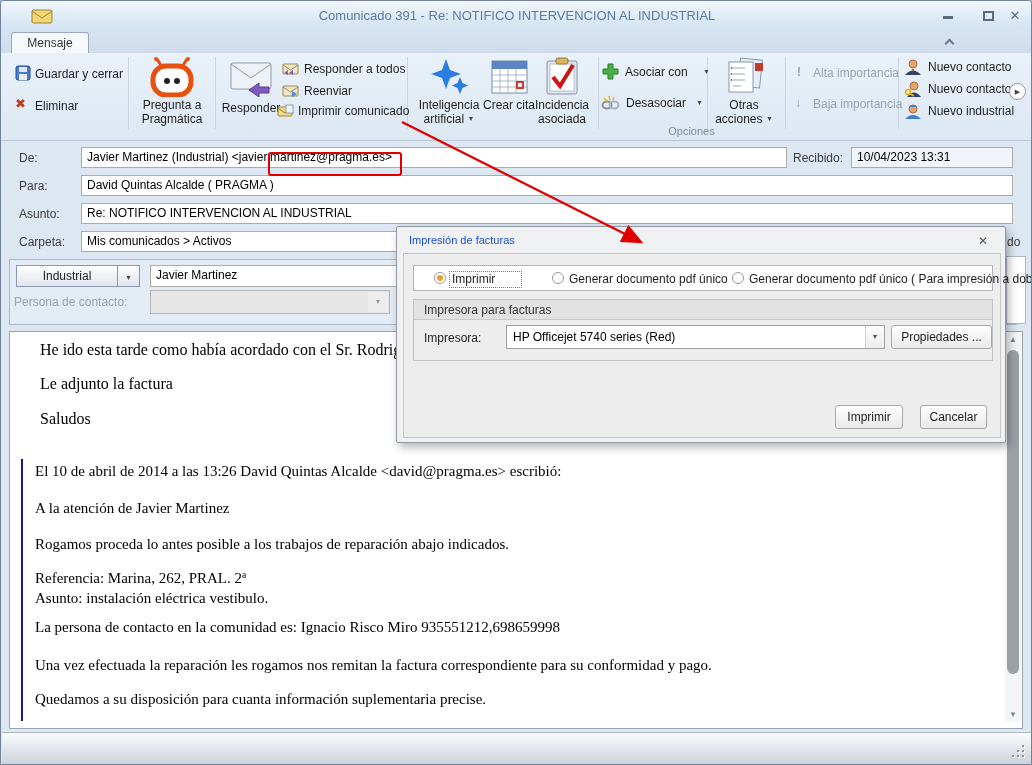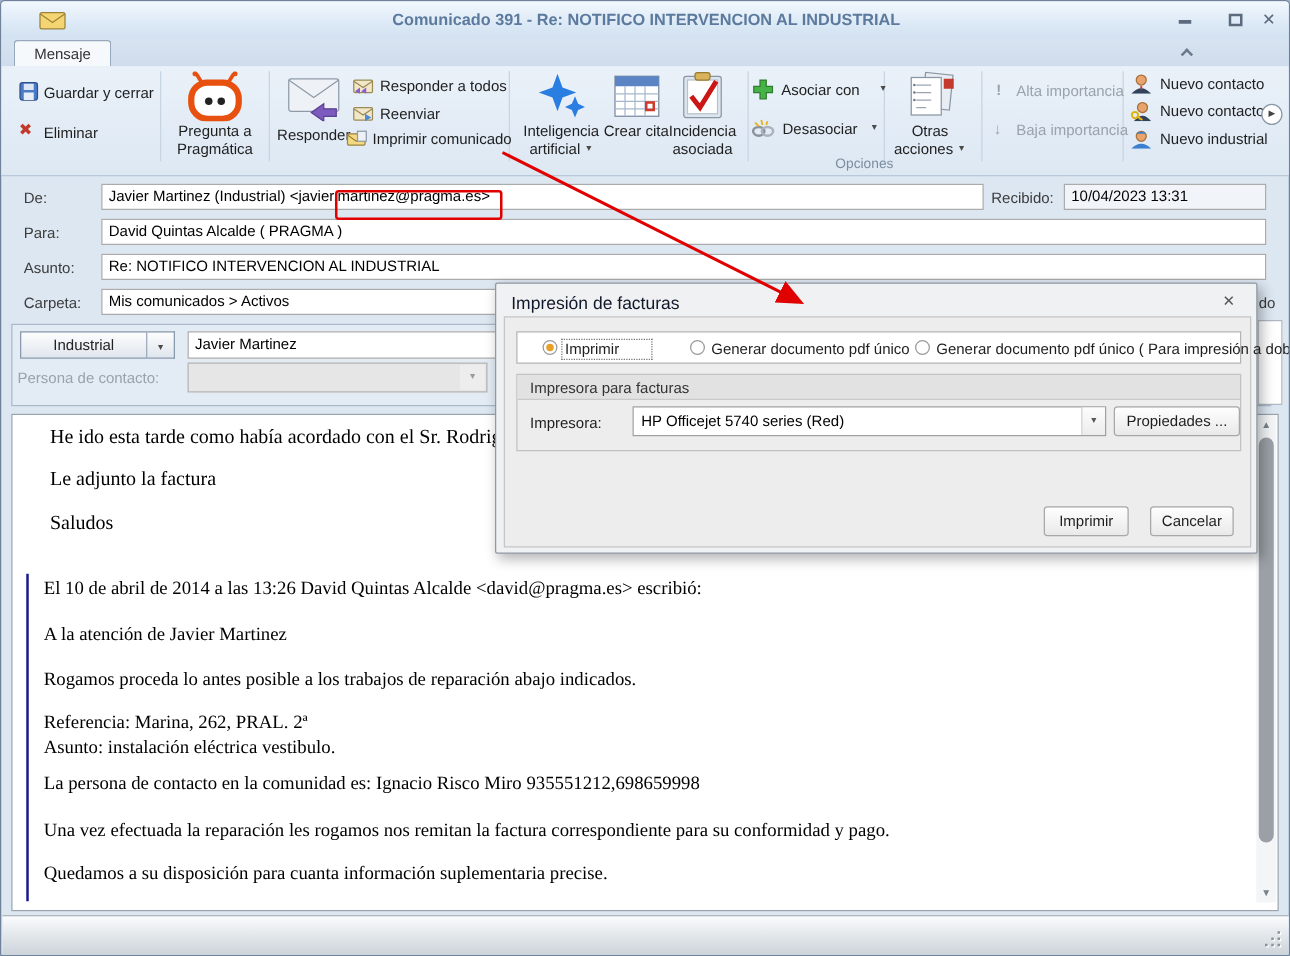--- a/index.html
+++ b/index.html
@@ -3,21 +3,21 @@
 <meta charset="utf-8">
 <style>
   html,body{margin:0;padding:0;background:#9fb1c4;}
   *{box-sizing:border-box;}
   body{font-family:"Liberation Sans","DejaVu Sans",sans-serif;font-size:12px;color:#2b2b2b;}
   .ab{position:absolute;}
   #window{position:relative;width:1032px;height:765px;background:#dce7f2;border:1px solid #70829a;border-radius:4px 4px 2px 2px;overflow:hidden;}
 
   
   .titlebar{left:0;top:0;width:1032px;height:30px;background:linear-gradient(#f2f8fd,#dce9f6 60%,#d2e2f1);}
-  .title-text{width:100%;top:7px;text-align:center;color:#5b7a9e;font-size:13px;font-weight:bold;}
+  .title-text{width:100%;top:7px;text-align:center;color:#5b7a9e;font-size:13px;}
   .winbtn{top:7px;width:22px;height:16px;text-align:center;color:#5b6b7d;cursor:default;}
   .minbar{display:inline-block;width:10px;height:3px;background:#5b6b7d;margin-top:8px;}
   .maxbox{display:inline-block;width:11px;height:10px;border:2px solid #5b6b7d;margin-top:3px;}
   .closex{font-size:13px;font-weight:bold;line-height:16px;}
 
   
   .tabrow{left:0;top:30px;width:1032px;height:22px;background:linear-gradient(#d7e3f0,#cfdcec);}
   .tab{left:10px;top:1px;width:78px;height:21px;background:#f6f9fc;border:1px solid #98a8bc;border-bottom:none;border-radius:3px 3px 0 0;text-align:center;line-height:20px;color:#333;}
   .chev{left:945px;top:6px;width:10px;height:10px;}
   .chev i{display:block;width:7px;height:7px;border-top:2px solid #6a7a8c;border-left:2px solid #6a7a8c;transform:rotate(45deg);margin-top:3px;}
@@ -56,21 +56,21 @@
   .sb-btn{left:1004px;width:16px;height:15px;text-align:center;color:#7a828a;font-size:8px;line-height:15px;}
   .sb-thumb{left:1006px;top:349px;width:12px;height:324px;background:#9aa0a6;border-radius:6px;}
 
   
   .statusbar{left:1px;top:731px;width:1030px;height:32px;background:linear-gradient(#fafbfc,#ccd3da);border-top:1px solid #b0b7bf;}
   .grip{right:8px;bottom:7px;width:12px;height:12px;}
   .grip i{position:absolute;width:2px;height:2px;background:#8a929a;box-shadow:1px 1px 0 #fff;}
 
   
   .dialog{left:395px;top:225px;width:610px;height:217px;background:#f0f1f2;border:1px solid #8f98a3;border-radius:2px;box-shadow:3px 4px 10px rgba(0,0,0,.3);z-index:20;}
-  .dlg-title{left:12px;top:7px;color:#0f172a;font-size:14px;}
+  .dlg-title{left:12px;top:7px;color:#1d4ed8;font-size:11px;}
   .dlg-close{left:576px;top:5px;width:20px;height:18px;text-align:center;color:#555;font-weight:bold;font-size:12px;line-height:18px;}
   .dlg-inner{left:6px;top:26px;width:598px;height:185px;background:#ededee;border:1px solid #c6c6c6;}
   .radiorow{left:16px;top:38px;width:580px;height:26px;background:#fff;border:1px solid #b3b3b3;}
   .radio{position:absolute;top:6px;width:12px;height:12px;border:1px solid #9a9a9a;border-radius:50%;background:#fff;}
   .radio.sel::after{content:"";position:absolute;left:2px;top:2px;width:6px;height:6px;border-radius:50%;background:#e8a02a;}
   .radiolbl{position:absolute;top:6px;color:#1e1e1e;white-space:nowrap;}
   .focusdots{outline:1px dotted #777;padding:0 26px 1px 2px;}
   .groupbox{left:16px;top:72px;width:580px;height:62px;border:1px solid #c2c2c2;background:#ededee;}
   .grouphdr{left:0;top:0;width:578px;height:20px;background:#e2e2e3;border-bottom:1px solid #c9c9c9;color:#333;line-height:20px;padding-left:10px;}
   .combo{left:92px;top:25px;width:379px;height:24px;background:#fff;border:1px solid #a0a0a0;line-height:22px;padding-left:6px;color:#000;white-space:nowrap;}

